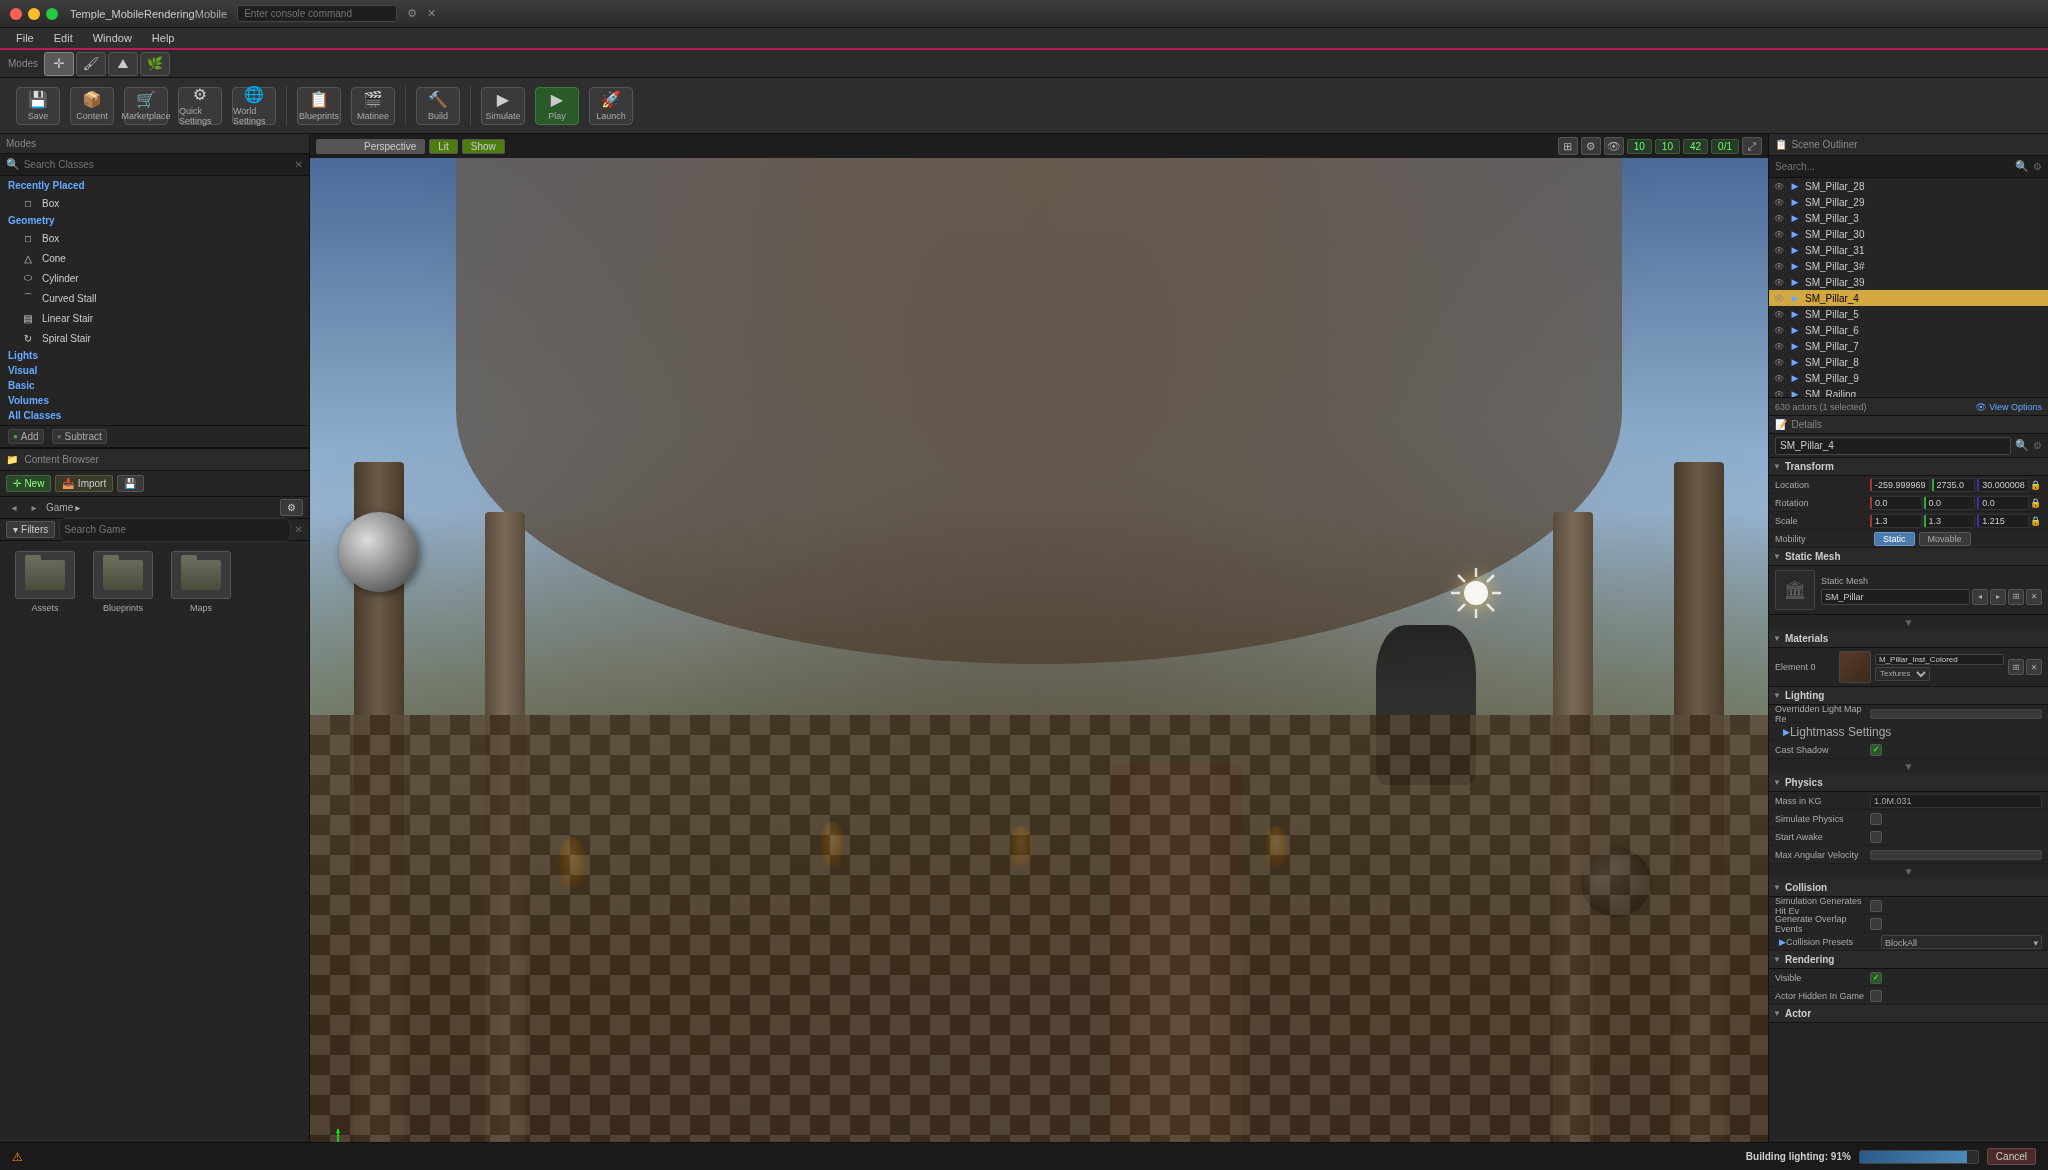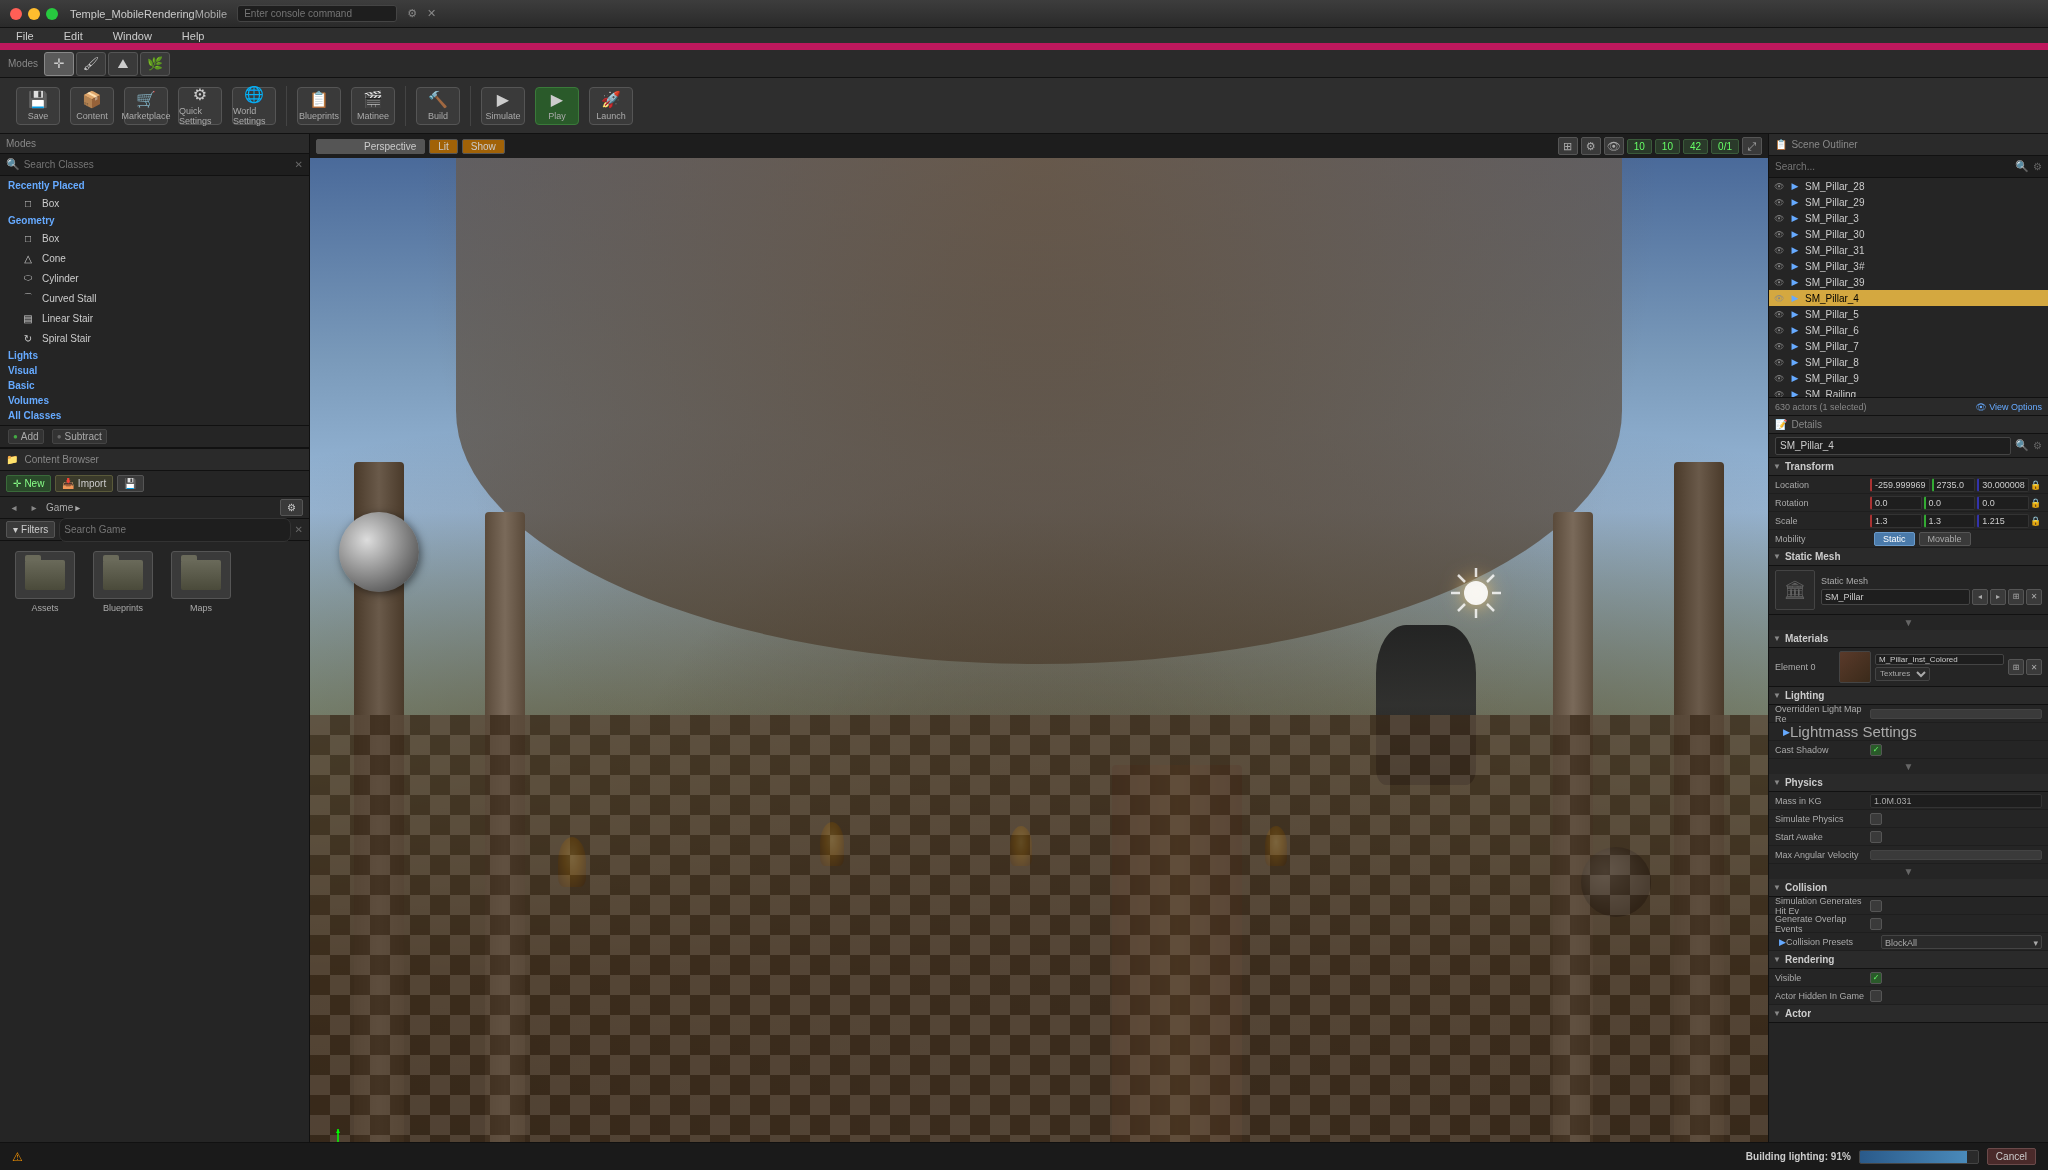--- a/index.html
+++ b/index.html
@@ -41,22 +41,22 @@
     }
 
     
     #menubar {
       width: 100%;
       height: 22px;
       background: #2e2e2e;
       display: flex;
       align-items: center;
       padding: 0 8px;
-      gap: 14px;
-      border-bottom: 7px solid #be185d;
+      gap: 4px;
+      border-bottom: 2px solid #be185d;
     }
     .menu-item {
       padding: 2px 8px;
       font-size: 11px;
       color: #ccc;
       cursor: pointer;
       border-radius: 3px;
     }
 
     
@@ -386,21 +386,21 @@
       height: 24px;
       background: rgba(30,30,30,0.9);
       display: flex;
       align-items: center;
       padding: 0 6px;
       gap: 4px;
       z-index: 10;
     }
     .vp-btn {
       padding: 1px 8px;
-      background: #a16207;
+      background: #4d7c0f;
       border: 1px solid #555;
       border-radius: 2px;
       font-size: 10px;
       color: #ccc;
       cursor: pointer;
     }
     .vp-btn.active { background: #555; padding-left: 47px; }
     .vp-right {
       margin-left: auto;
       display: flex;
@@ -1440,21 +1440,21 @@
       <div class="section-header">
         <span class="section-arrow">▼</span>
         <span>Lighting</span>
       </div>
       <div class="property-row">
         <span class="prop-label">Overridden Light Map Re</span>
         <div class="physics-slider"></div>
       </div>
       <div class="property-row">
         <span style="font-size:9px;color:#6af;cursor:pointer;padding-left:8px;">▶</span>
-        <span style="font-size:15px;color:#aaa;">Lightmass Settings</span>
+        <span style="font-size:12px;color:#aaa;">Lightmass Settings</span>
       </div>
       <div class="property-row">
         <span class="prop-label">Cast Shadow</span>
         <div class="prop-check checked"></div>
       </div>
       <div style="display:flex;justify-content:center;padding:2px;">
         <span style="color:#666;font-size:10px;cursor:pointer;">▼</span>
       </div>
 
       <div class="section-header">

